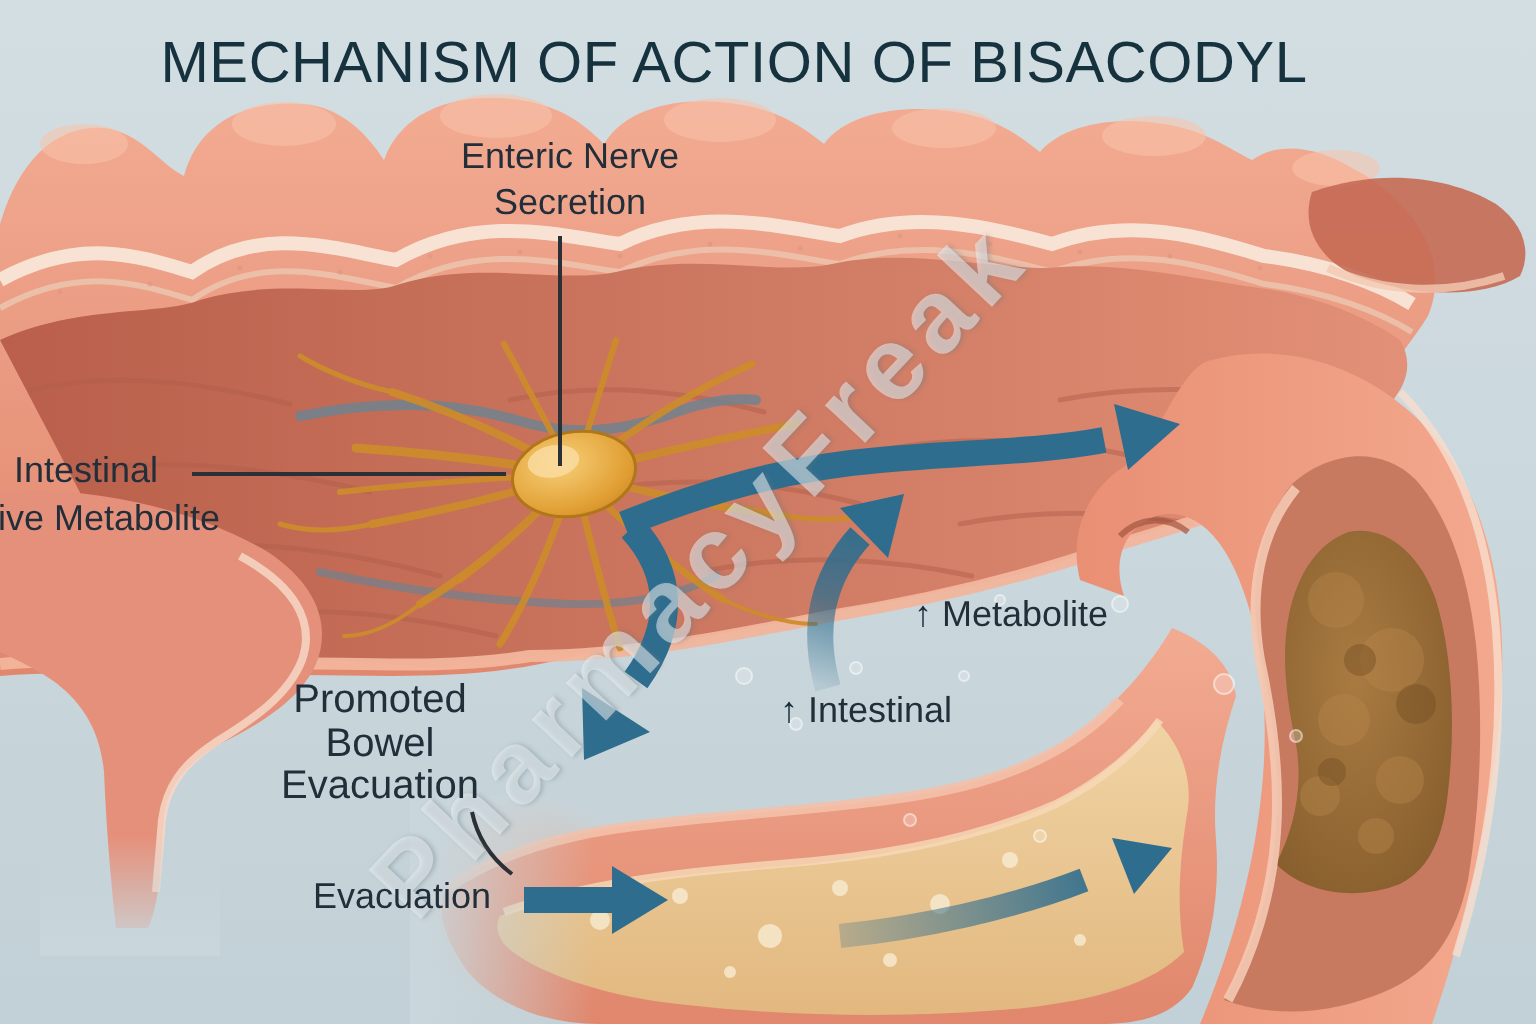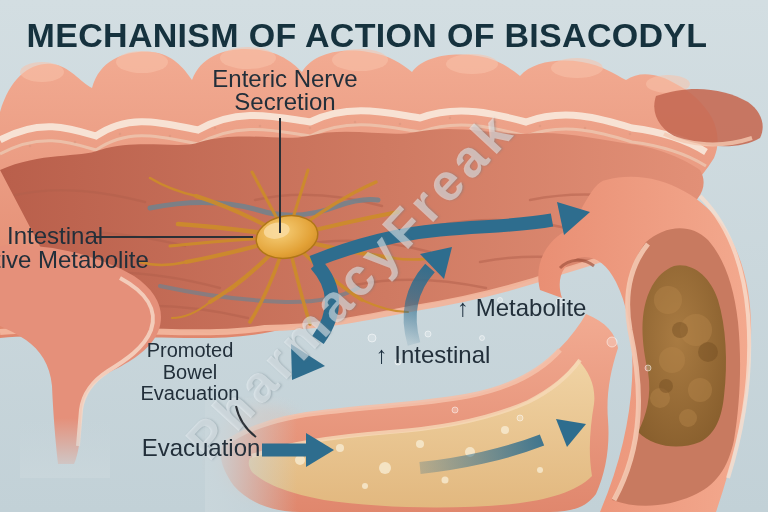--- a/index.html
+++ b/index.html
@@ -1,22 +1,22 @@
 <!DOCTYPE html>
 <html><head>
 <meta charset="utf-8">
 <style>
   html,body{margin:0;padding:0;background:#c9d6db;}
   #stage{position:relative;width:768px;height:512px;overflow:hidden;
          font-family:"Liberation Sans",sans-serif;background:linear-gradient(#d3dee2,#c2d1d7);}
   #stage svg{position:absolute;left:0;top:0;z-index:1;}
-  .lbl{position:absolute;z-index:10;color:#222f3a;font-size:24px;line-height:23px;}
+  .lbl{position:absolute;z-index:10;color:#222f3a;font-size:18px;line-height:23px;}
   .ctr{text-align:center;}
   #title{position:absolute;z-index:10;left:0;width:734px;top:16px;text-align:center;
-         font-size:34px;font-weight:700;color:#16323e;letter-spacing:.3px;}
+         font-size:29px;font-weight:400;color:#16323e;letter-spacing:.3px;}
   #enteric{left:185px;top:67px;width:200px;}
   #bis1{left:7px;top:224px;}
   #bis2{left:-6px;top:248px;white-space:nowrap;}
   #peri{left:457px;top:296px;white-space:nowrap;}
   #intest{left:353px;top:342px;width:160px;line-height:26px;}
   #promU{left:105px;top:340px;width:170px;font-size:20px;line-height:21.5px;text-align:center;}
   #promL{left:101px;top:436px;width:200px;line-height:24px;}
   .uparr{font-weight:800;color:#1a2d3d;}
   #wmark{position:absolute;z-index:5;left:350px;top:285px;transform:translate(-50%,-50%) rotate(-47deg);
          transform-origin:center;font-size:52px;font-weight:600;letter-spacing:5px;white-space:nowrap;

